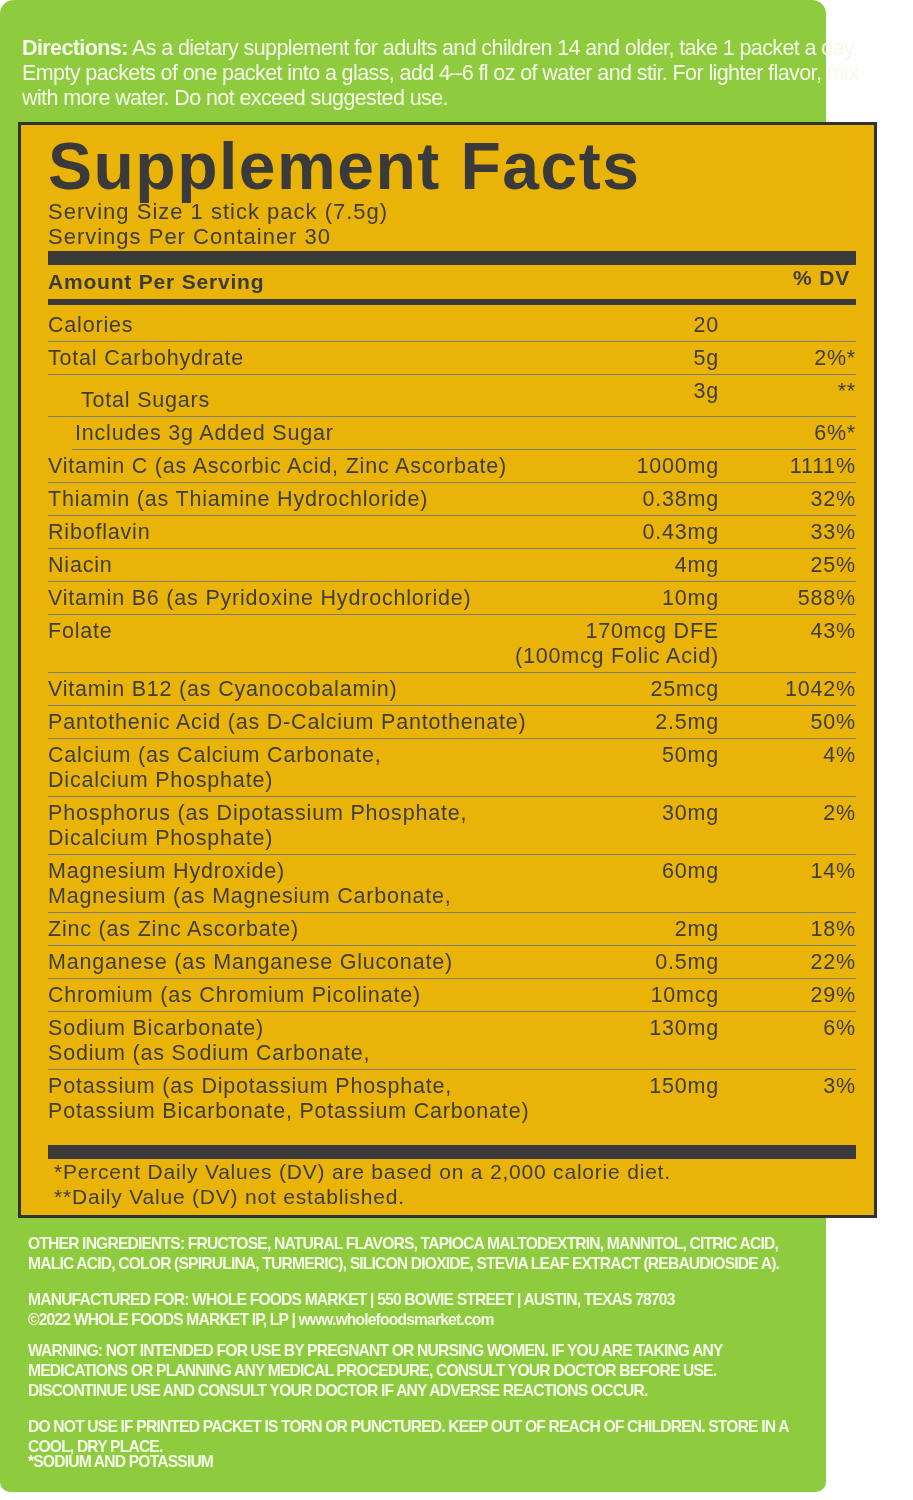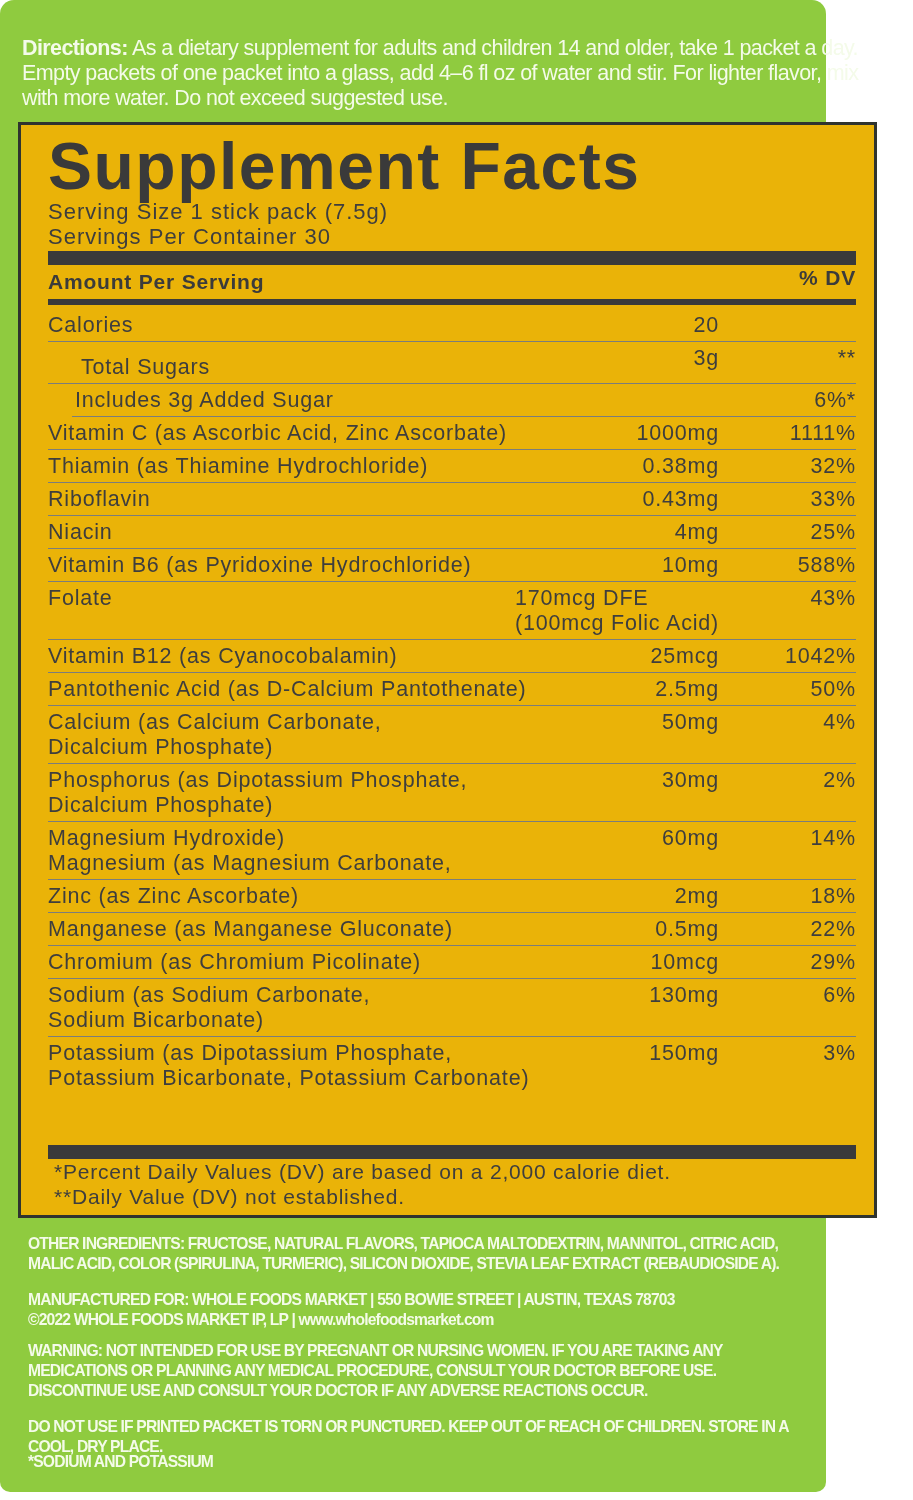--- a/index.html
+++ b/index.html
@@ -5,26 +5,26 @@
   html, body { margin:0; padding:0; background:#ffffff; }
   body { width:913px; height:1500px; position:relative; overflow:hidden; font-family:"Liberation Sans", sans-serif; }
   .panel { position:absolute; left:0; top:0; width:826px; height:1492px; background:#8fcb3f; border-radius:14px 14px 10px 10px; }
   .directions { position:absolute; left:22px; top:36px; width:850px; color:#f4fbe9; font-family:"Liberation Sans", sans-serif; font-stretch:condensed; font-size:21.5px; line-height:25px; letter-spacing:-0.6px; }
   .directions b { font-weight:bold; }
   .facts-box { position:absolute; left:18px; top:122px; width:859px; height:1096px; background:#eab308; border:3px solid #2f342f; box-sizing:border-box; }
   .title { position:absolute; left:27px; top:6px; font-family:"Liberation Sans", sans-serif; font-weight:bold; font-size:66px; line-height:70px; color:#3a3a3a; letter-spacing:1.5px; white-space:nowrap; }
   .serving { position:absolute; left:27px; top:74px; font-size:22px; line-height:25px; color:#3e3e3e; letter-spacing:1px; }
   .thick-bar { position:absolute; left:27px; width:808px; background:#3a3a3a; }
   .amt-head { position:absolute; left:27px; top:145px; width:808px; font-size:21px; font-weight:bold; color:#3b3b3b; letter-spacing:0.8px; }
-  .amt-head .dv { position:absolute; right:0; top:-4px; }
+  .amt-head .dv { position:absolute; right:6px; top:-4px; }
   .rows { position:absolute; left:27px; top:184px; width:808px; }
   .row { position:relative; border-bottom:1.5px solid #7b7d7b; font-size:21.5px; color:#3e3e3e; letter-spacing:0.8px; line-height:25px; padding:4px 0 3px 0; }
   .row:last-child { border-bottom:none; }
   .row .name { display:block; width:560px; white-space:pre-line; }
-  .row .amount { position:absolute; right:137px; top:4px; text-align:left; white-space:pre-line; }
+  .row .amount { position:absolute; right:137px; top:4px; text-align:right; white-space:pre-line; }
   .row .dv { position:absolute; right:0; top:4px; text-align:right; }
   .row.ind1 .name { padding-left:33px;margin-top:9px; }
   .row.ind2 { margin-left:24px; }
   .row.ind2 .name { padding-left:3px; }
   .footnotes { position:absolute; left:33px; top:1034px; font-size:21px; line-height:25px; color:#3e3e3e; letter-spacing:0.8px; }
   .lower { position:absolute; left:28px; color:#f4fbe9; font-family:"Liberation Sans Narrow", "Liberation Sans", sans-serif; font-weight:bold; font-size:17px; line-height:20px; letter-spacing:-0.9px; width:850px; transform:scaleX(0.92); transform-origin:left top; }
 </style>
 </head>
 <body>
 
@@ -45,20 +45,25 @@
       <span>Amount Per Serving</span>
       <span class="dv">% DV</span>
     </div>
     <div class="thick-bar" style="top:174px;height:6px;"></div>
 
     <div class="rows">
       <div class="row">
         <span class="name">Calories</span>
         <span class="amount">20</span>
         <span class="dv"></span>
+      </div>
+      <div class="row">
+        <span class="name">Total Carbohydrate</span>
+        <span class="amount">5g</span>
+        <span class="dv">2%*</span>
       </div>
       <div class="row ind1">
         <span class="name">Total Sugars</span>
         <span class="amount">3g</span>
         <span class="dv">**</span>
       </div>
       <div class="row ind2">
         <span class="name">Includes 3g Added Sugar</span>
         <span class="amount"></span>
         <span class="dv">6%*</span>
@@ -131,22 +136,22 @@
         <span class="name">Manganese (as Manganese Gluconate)</span>
         <span class="amount">0.5mg</span>
         <span class="dv">22%</span>
       </div>
       <div class="row">
         <span class="name">Chromium (as Chromium Picolinate)</span>
         <span class="amount">10mcg</span>
         <span class="dv">29%</span>
       </div>
       <div class="row">
+        <span class="name sub">Sodium Bicarbonate)</span>
         <span class="name">Sodium (as Sodium Carbonate,</span>
-        <span class="name sub">Sodium Bicarbonate)</span>
         <span class="amount">130mg</span>
         <span class="dv">6%</span>
       </div>
       <div class="row">
         <span class="name">Potassium (as Dipotassium Phosphate,</span>
         <span class="name sub" style="width:700px">Potassium Bicarbonate, Potassium Carbonate)</span>
         <span class="amount">150mg</span>
         <span class="dv">3%</span>
       </div>
     </div>

